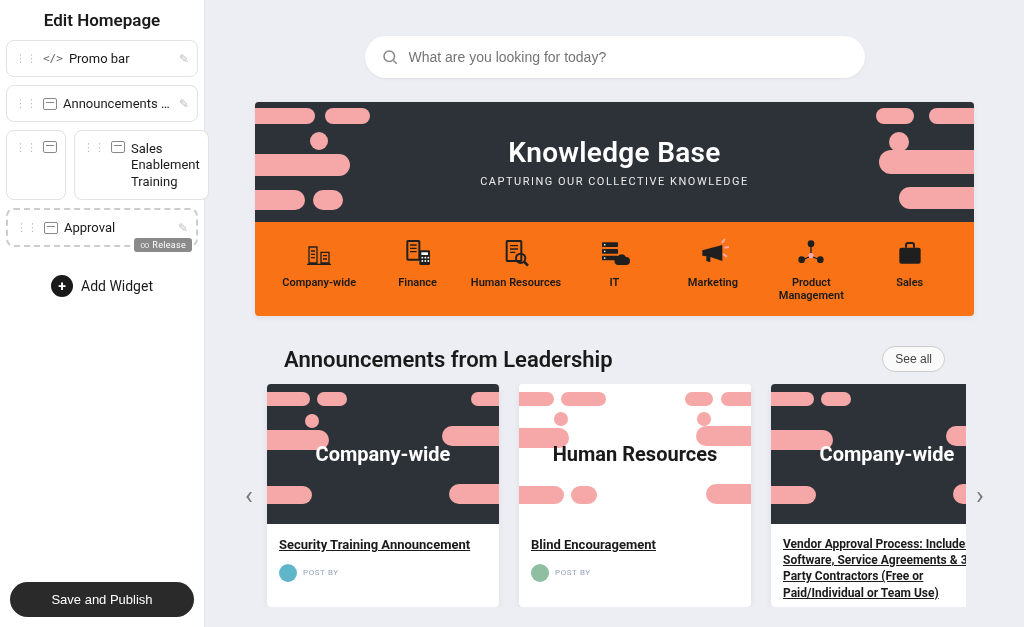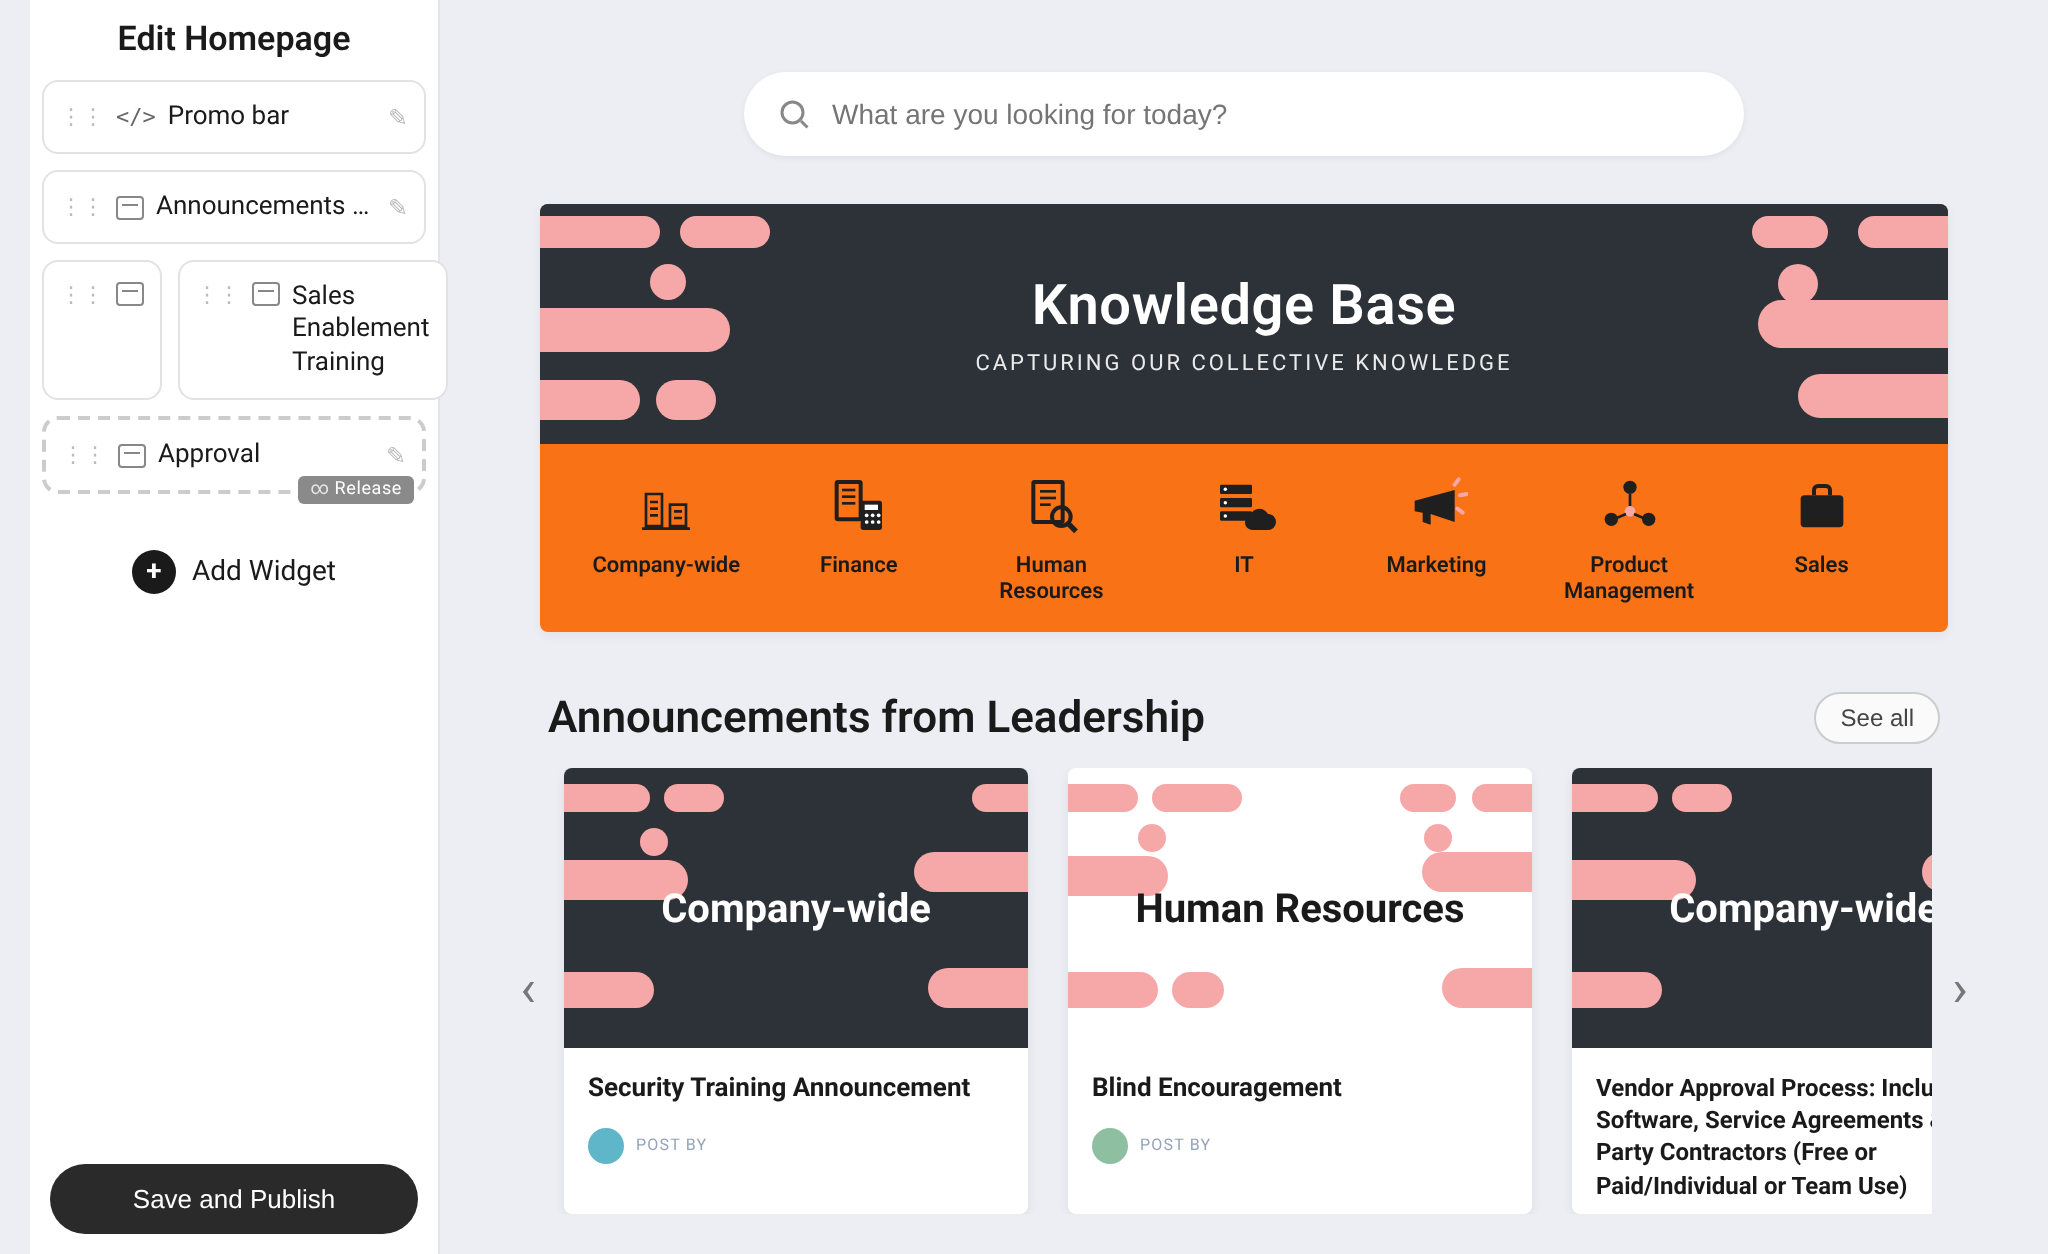--- a/index.html
+++ b/index.html
@@ -1,17 +1,17 @@
 <!DOCTYPE html>
 <html><head>
 <meta charset="utf-8">
 <style>
   * { box-sizing: border-box; margin: 0; padding: 0; }
   body { font-family: -apple-system, BlinkMacSystemFont, "Segoe UI", Roboto, Helvetica, Arial, sans-serif; background:#eceef4; color:#1a1a1a; width:1024px; height:627px; overflow:hidden; }
-  .app { display:flex; width:100%; height:100%;padding-left:15px; }
+  .app { display:flex; width:100%; height:100%; }
 
   
   .sidebar { width:205px; background:#fff; border-right:1px solid #e5e5e5; padding:10px 6px 0; display:flex; flex-direction:column; }
   .sidebar-title { font-size:17px; font-weight:600; text-align:center; margin-bottom:10px; }
   .widget-list { display:flex; flex-direction:column; gap:8px; }
   .widget-card { border:1px solid #e2e2e2; border-radius:8px; background:#fff; padding:10px 8px; display:flex; align-items:center; gap:6px; font-size:13px; position:relative; }
   .widget-card.dashed { border:2px dashed #ccc; }
   .drag-icon { color:#bbb; font-size:11px; cursor:grab; }
   .widget-icon { width:14px; height:12px; border:1px solid #888; border-radius:2px; display:inline-block; position:relative; flex-shrink:0;}
   .widget-icon::after { content:""; position:absolute; left:2px; right:2px; top:3px; border-top:1px solid #888; }
@@ -36,34 +36,34 @@
   .kb-block { margin:0 50px 30px; background:#f97316; border-radius:4px; overflow:hidden; box-shadow:0 2px 6px rgba(0,0,0,.05);}
   .kb-banner { background:#2c3237; height:120px; position:relative; display:flex; flex-direction:column; align-items:center; justify-content:center; color:#fff; overflow:hidden;}
   .kb-title { font-size:28px; font-weight:600; letter-spacing:.3px;}
   .kb-sub { font-size:11px; letter-spacing:1.5px; margin-top:6px; opacity:.9;}
   .blob { position:absolute; background:#f5a8a7; border-radius:50px; }
   .kb-cats { display:flex; justify-content:space-between; padding:14px 18px 14px; gap:6px;}
   .cat { flex:1; display:flex; flex-direction:column; align-items:center; gap:6px; font-size:11px; font-weight:600; text-align:center; cursor:pointer; }
   .cat-icon { width:34px; height:34px; display:flex; align-items:center; justify-content:center; font-size:26px; color:#1f1f1f;}
   .cat-icon svg{ width:32px; height:32px;}
 
-  .section-heading-row { display:flex; align-items:center; justify-content:space-between; margin:10px 54px 12px; }
+  .section-heading-row { display:flex; align-items:center; justify-content:space-between; margin:10px 79px 12px; }
   .section-heading { font-size:22px; font-weight:600; }
   .see-all { border:1px solid #ccc; background:#fafafa; border-radius:14px; padding:5px 12px; font-size:12px; cursor:pointer; color:#444;}
 
   .carousel { position:relative; margin:0 30px; display:flex; align-items:center; }
   .chevron-btn { width:28px; height:60px; display:flex; align-items:center; justify-content:center; color:#777; font-size:26px; cursor:pointer; user-select:none; }
   .cards { flex:1; display:flex; gap:20px; overflow:hidden; padding:0 4px;}
   .card { width:232px; flex-shrink:0; background:#fff; border-radius:4px; box-shadow:0 2px 6px rgba(0,0,0,.07); overflow:hidden; display:flex; flex-direction:column;}
   .card-banner { height:140px; position:relative; overflow:hidden; display:flex; align-items:center; justify-content:center; }
   .card-banner.dark { background:#2c3237; color:#fff; }
   .card-banner.light { background:#fff; color:#1a1a1a; }
   .card-banner-title { font-size:20px; font-weight:700; text-align:center; line-height:1.15; z-index:2; padding:0 8px;}
   .card-body { padding:12px 12px 6px; }
-  .card-title { font-size:13px; font-weight:700; line-height:1.35; }
+  .card-title { font-size:13px; font-weight:700; line-height:1.35;text-decoration:underline; }
   .post-by { font-size:8px; letter-spacing:.6px; color:#94a3b8; margin-top:10px; display:flex; align-items:center; gap:6px;}
   .avatar-dot{ width:18px; height:18px; border-radius:50%; background:#5fb6c9; flex-shrink:0;}
 
   
   .code-icon{ font-family:monospace; font-size:11px; color:#666; }
 </style>
 </head>
 <body>
 
 <div class="app">

